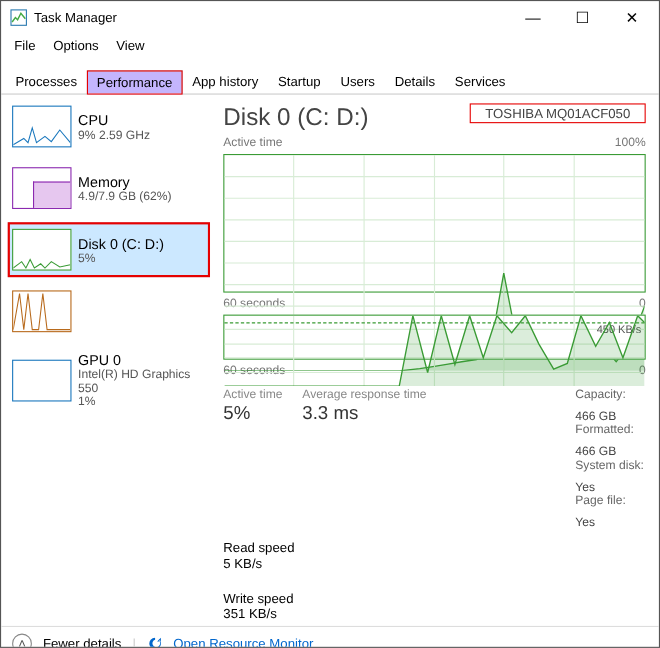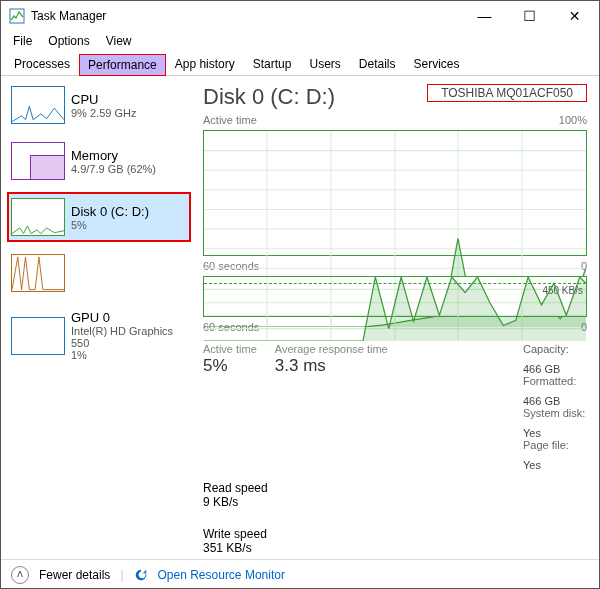--- a/index.html
+++ b/index.html
@@ -3,21 +3,21 @@
 <meta charset="utf-8">
 <style>
 * { box-sizing: border-box; margin: 0; padding: 0; font-family: "Segoe UI", Arial, sans-serif; }
 body { background: #fff; width: 600px; height: 589px; overflow: hidden; font-size: 12px; color: #000; border: 1px solid #555; }
 .titlebar { height: 30px; display: flex; align-items: center; padding: 0 2px 0 8px; }
 .titlebar .app-icon { width: 16px; height: 16px; margin-right: 6px; }
 .titlebar .title { flex: 1; font-size: 12px; }
 .titlebar .win-btn { width: 45px; height: 30px; display: flex; align-items: center; justify-content: center; font-size: 14px; color: #000; }
 .menubar { height: 20px; display: flex; align-items: center; padding: 0 4px; }
 .menubar span { padding: 2px 8px; font-size: 12px; }
-.tabs { display: flex; border-bottom: 1px solid #ccc; padding: 0 4px; margin-top: 2px; }
+.tabs { display: flex; border-bottom: 1px solid #ccc; padding: 0 4px; margin-top: 12px; }
 .tab { padding: 3px 8px; border: 1px solid transparent; border-bottom: none; font-size: 12px; cursor: pointer; }
 .tab.active { border: 1px solid #ccc; border-bottom: 1px solid #fff; position: relative; top: 1px; background: #c4b5fd; }
 .tab.hilite { outline: 1.5px solid #e60000; outline-offset: -1px; }
 .content { display: flex; height: calc(100% - 30px - 20px - 24px - 30px); }
 .sidebar { width: 190px; padding: 4px 0 4px 6px; overflow: hidden; }
 .side-item { display: flex; align-items: center; padding: 4px 2px; margin-bottom: 6px; cursor: pointer; border: 2px solid transparent; }
 .side-item.selected { background: #cce8ff; }
 .side-item.hilite { border: 2px solid #e60000; }
 .thumb { width: 54px; height: 38px; border: 1px solid; margin-right: 6px; flex-shrink: 0; position: relative; overflow: hidden; background: #fff; }
 .side-text .name { font-size: 13px; }
@@ -215,21 +215,21 @@
           </div>
         <div>
             <span class="k">Page file:</span>
             <span>Yes</span>
           </div>
       </div>
     </div>
     <div class="row2">
       <div class="col sep">
           <div class="lbl">Read speed</div>
-          <div class="val">9 KB/s</div>
+          <div class="val">5 KB/s</div>
         </div>
       <div class="col sep">
           <div class="lbl">Write speed</div>
           <div class="val">351 KB/s</div>
         </div>
     </div>
   </div>
 </div>
 
 <div class="footer">

